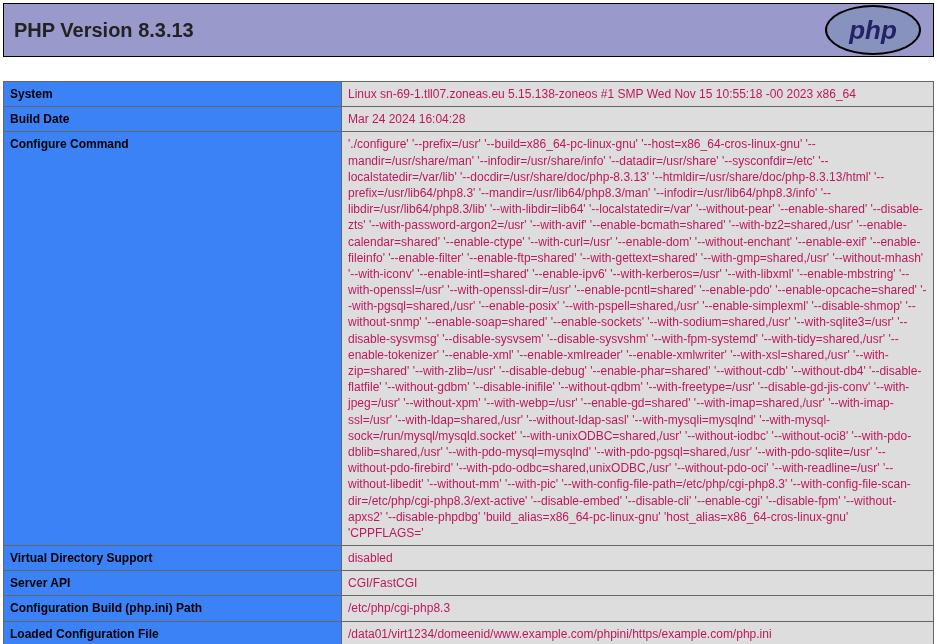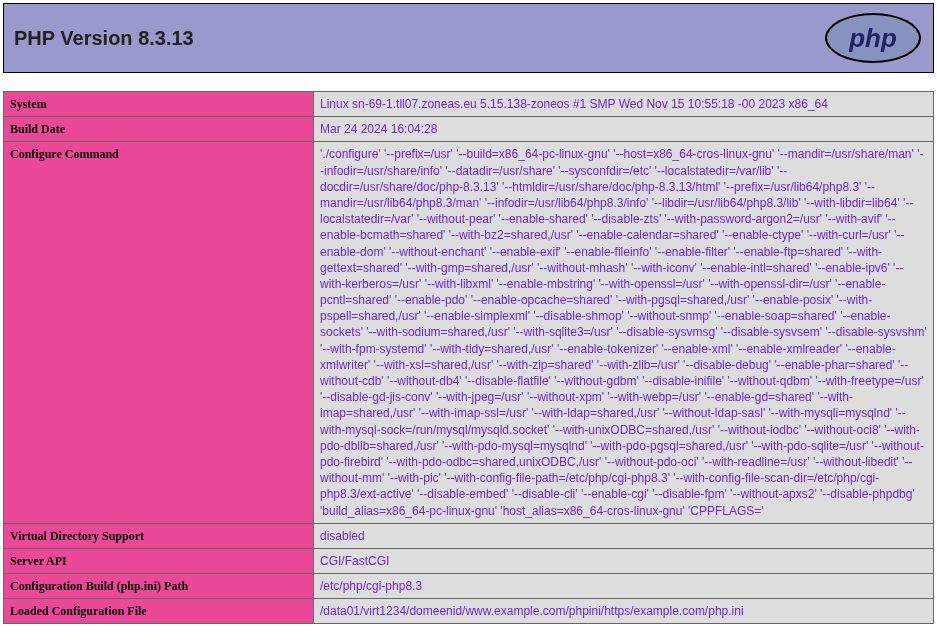--- a/index.html
+++ b/index.html
@@ -9,25 +9,25 @@
     }
     body {
       font-family: sans-serif;
       font-size: 12px;
       background: #fff;
       padding: 3px;
     }
     .header {
       background: #9999cc;
       border: 1px solid #000;
-      padding: 8px 10px;
+      padding: 0 10px;
       display: flex;
       justify-content: space-between;
       align-items: center;
-      margin-bottom: 18px;
+      margin-bottom: 24px;
     }
     .header-title {
       font-size: 20px;
       font-weight: bold;
       color: #222;
     }
     .php-logo {
       width: 100px;
       height: 52px;
     }
@@ -37,29 +37,28 @@
       border: 1px solid #000;
     }
     td {
       border: 1px solid #666;
       padding: 4px 6px;
       vertical-align: top;
       font-size: 12px;
       line-height: 1.35;
     }
     td.label {
-      background: #ec4899;
+      background: #3b82f6;
       font-weight: bold;
-      width: 310px;
+      width: 338px;
       color: #000;
-      font-family: Liberation Serif, serif;
     }
     td.value {
       background: #ddd;
-      color: #6d28d9;
+      color: #be185d;
       word-break: break-word;
     }
   </style>
 </head>
 <body>
 
 <div class="header">
   <h1 class="header-title">PHP Version 8.3.13</h1>
   <svg class="php-logo" viewBox="0 0 100 52">
     <ellipse cx="50" cy="26" rx="48" ry="25" fill="#000"></ellipse>

